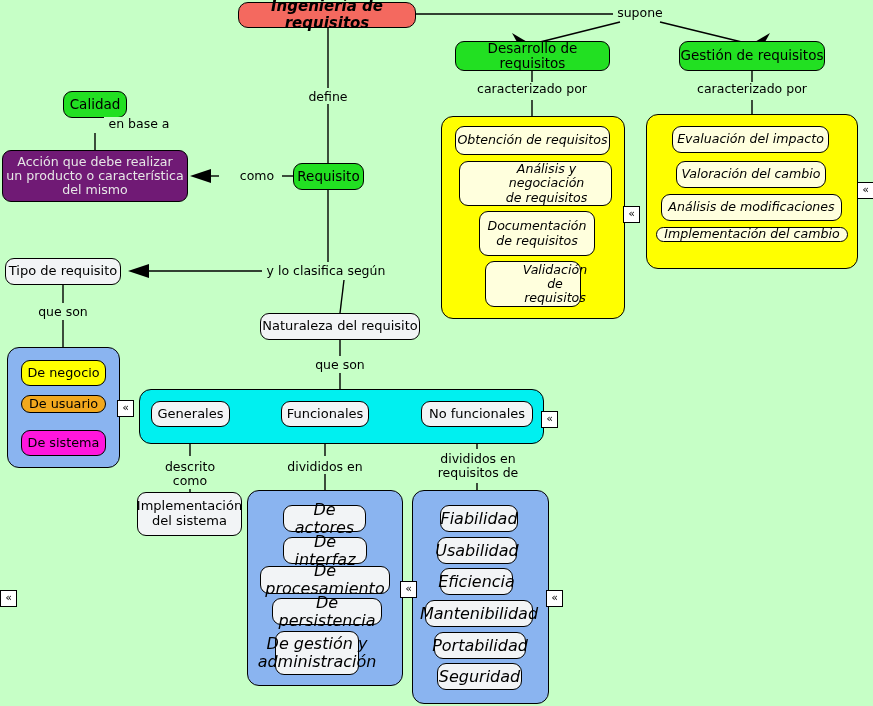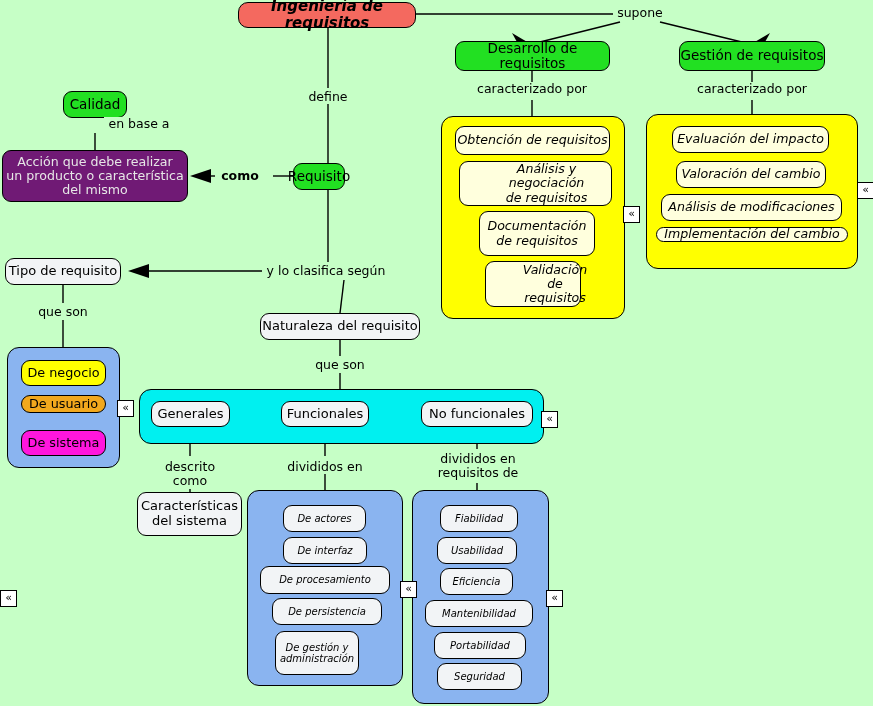--- a/index.html
+++ b/index.html
@@ -48,21 +48,21 @@
     border-radius:10px;
     border:1.5px solid #000;
   }
   .green{background:#22e022;font-size:13.5px;}
   .gray{background:#701a75;color:#e6e6e6;font-size:12.6px;}
   .white{background:#f2f4f6;font-size:13px;}
   .cream{background:#ffffdd;font-style:italic;font-size:12.6px;}
   .yellowbox{background:#ffff00;font-size:12.8px;}
   .orangebox{background:#f2a81d;font-size:12.8px;}
   .magentabox{background:#ff16dd;font-size:12.8px;}
-  .plain{background:#f2f4f6;font-style:italic;font-size:10px;}
+  .plain{background:#f2f4f6;font-style:italic;font-size:16px;}
 
   .cont.yellow{background:#ffff00;}
   .cont.blue{background:#8ab4f0;}
   .cont.cyan{background:#00f0f0;}
 
   .collapse{
     position:absolute;
     width:15px;height:15px;
     background:#ffffff;
     border:1.3px solid #000;
@@ -160,23 +160,23 @@
 
   <div class="cont yellow" style="left:646px;top:114px;width:212px;height:155px;"></div>
   <div class="node cream" style="left:672px;top:126px;width:157px;height:27px;">Evaluación del impacto</div>
   <div class="node cream" style="left:676px;top:161px;width:150px;height:27px;">Valoración del cambio</div>
   <div class="node cream" style="left:661px;top:194px;width:181px;height:27px;">Análisis de modificaciones</div>
   <div class="node cream" style="left:656px;top:227px;width:192px;height:15px;border-radius:10px;">Implementación del cambio</div>
   <div class="collapse" style="left:857px;top:182px;">«</div>
 
   <div class="lbl" style="left:304px;top:90px;width:48px;">define</div>
 
-  <div class="node green" style="left:293px;top:163px;width:52px;height:27px;">Requisito</div>
-
-  <div class="lbl" style="left:215px;top:169px;width:50px;font-weight:bold;">como</div>
+  <div class="node green" style="left:293px;top:163px;width:71px;height:27px;">Requisito</div>
+
+  <div class="lbl" style="left:232px;top:169px;width:50px;">como</div>
 
   <div class="node gray" style="left:2px;top:150px;width:186px;height:52px;">Acción que debe realizar
 un producto o característica
 del mismo</div>
 
   <div class="lbl" style="left:60px;top:117px;width:70px;margin-left:44px;">en base a</div>
 
   <div class="node green" style="left:63px;top:64px;width:64px;height:27px;margin-top:27px;">Calidad</div>
 
   <div class="lbl" style="left:264px;top:264px;width:124px;">y lo clasifica según</div>
@@ -193,21 +193,21 @@
   <div class="node white" style="left:260px;top:313px;width:160px;height:27px;">Naturaleza del requisito</div>
   <div class="lbl" style="left:310px;top:358px;width:60px;">que son</div>
 
   <div class="cont cyan" style="left:139px;top:389px;width:405px;height:55px;"></div>
   <div class="node white" style="left:151px;top:401px;width:79px;height:26px;">Generales</div>
   <div class="node white" style="left:281px;top:401px;width:88px;height:26px;">Funcionales</div>
   <div class="node white" style="left:421px;top:401px;width:112px;height:26px;">No funcionales</div>
   <div class="collapse" style="left:541px;top:411px;">«</div>
 
   <div class="lbl" style="left:147px;top:460px;width:86px;">descrito como</div>
-  <div class="node white" style="left:137px;top:492px;width:105px;height:44px;">Características
+  <div class="node white" style="left:137px;top:492px;width:105px;height:44px;">Implementación
 del sistema</div>
 
   <div class="lbl" style="left:284px;top:460px;width:82px;">divididos en</div>
 
   <div class="cont blue" style="left:247px;top:490px;width:156px;height:196px;"></div>
   <div class="node plain" style="left:283px;top:505px;width:83px;height:27px;">De actores</div>
   <div class="node plain" style="left:283px;top:537px;width:84px;height:27px;">De interfaz</div>
   <div class="node plain" style="left:260px;top:566px;width:130px;height:28px;">De procesamiento</div>
   <div class="node plain" style="left:272px;top:598px;width:110px;height:27px;">De persistencia</div>
   <div class="node plain" style="left:275px;top:631px;width:84px;height:44px;">De gestión y

